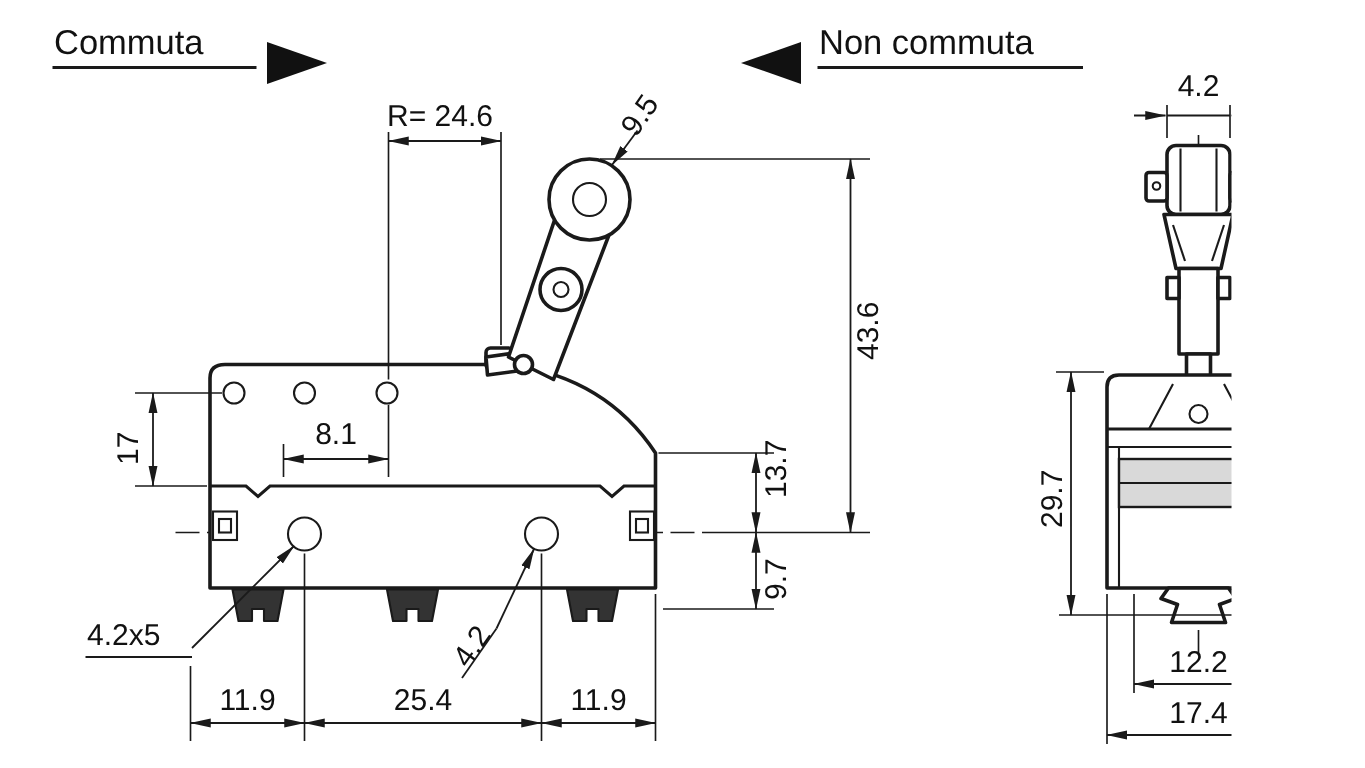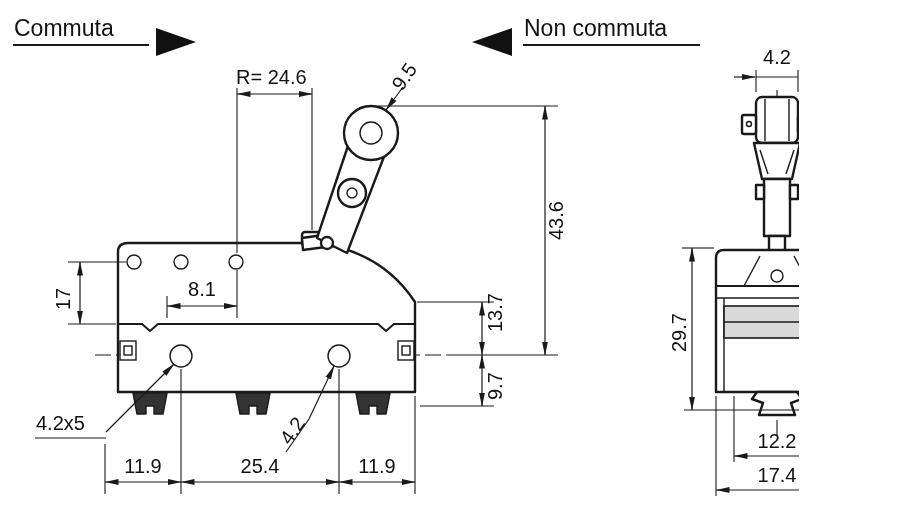--- a/index.html
+++ b/index.html
@@ -1,16 +1,16 @@
 <!DOCTYPE html>
 <html><head>
 <meta charset="utf-8">
 <style>
   html,body{margin:0;padding:0;background:#fff;}
-  .stage{position:relative;width:799px;height:512px;background:#fff;overflow:hidden;}
+  .stage{position:relative;width:799px;height:512px;background:#fff;overflow:hidden;padding-left:22px;}
   svg{display:block;}
   .outline{fill:#fff;stroke:#1a1a1a;stroke-width:2.4;stroke-linejoin:round;}
   .line2{fill:none;stroke:#1a1a1a;stroke-width:2;}
   .thin{fill:none;stroke:#1a1a1a;stroke-width:1.4;}
   .dim{fill:none;stroke:#1a1a1a;stroke-width:1.2;}
   .ext{fill:none;stroke:#1a1a1a;stroke-width:1.1;}
   .center{fill:none;stroke:#1a1a1a;stroke-width:1.1;stroke-dasharray:16 5 4 5;}
   .dark{fill:#333333;stroke:#1a1a1a;stroke-width:1.4;stroke-linejoin:round;}
   .band{fill:#d9d9d9;stroke:#1a1a1a;stroke-width:1.6;}
   .tri{fill:#111;}

